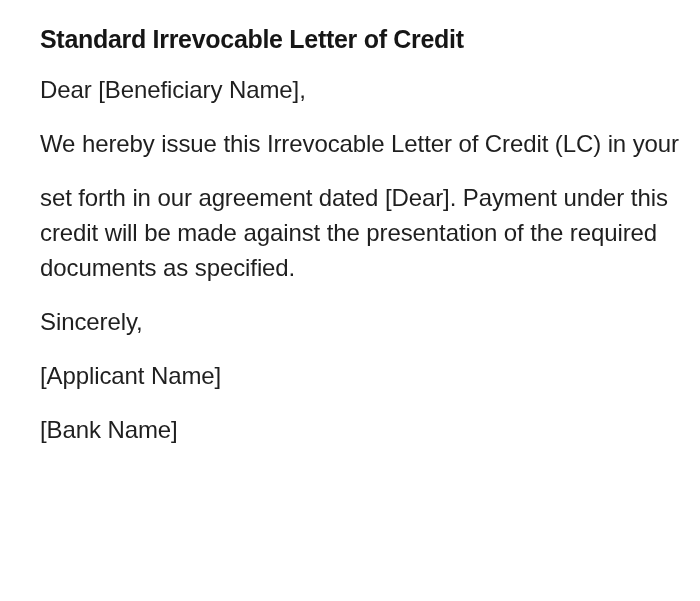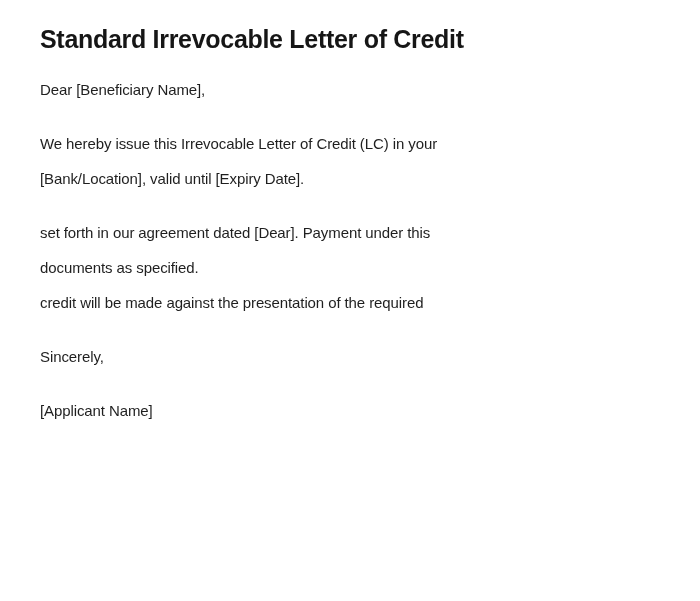--- a/index.html
+++ b/index.html
@@ -20,21 +20,21 @@
   }
   .doc-title {
     font-size: 25px;
     line-height: 33px;
     font-weight: 700;
     letter-spacing: -0.3px;
     margin: 0 0 16px 0;
     color: #161616;
   }
   .para {
-    font-size: 15px;
+    font-size: 24px;
     line-height: 35px;
     font-weight: 400;
     margin: 0 0 19px 0;
     letter-spacing: -0.1px;
   }
   .line {
     display: block;
     white-space: nowrap;
   }
 </style>
@@ -44,27 +44,26 @@
 <div class="page">
 
   <h1 class="doc-title">Standard Irrevocable Letter of Credit</h1>
 
   <p class="para">
     <span class="line">Dear [Beneficiary Name],</span>
   </p>
 
   <p class="para">
     <span class="line">We hereby issue this Irrevocable Letter of Credit (LC) in your</span>
-    <span class="line">[Bank/Location], valid until [Expiry Date].</span>
   </p>
 
   <p class="para">
     <span class="line">set forth in our agreement dated [Dear]. Payment under this</span>
+    <span class="line">credit will be made against the presentation of the required</span>
     <span class="line">documents as specified.</span>
-    <span class="line">credit will be made against the presentation of the required</span>
   </p>
 
   <p class="para">
     <span class="line">Sincerely,</span>
   </p>
 
   <p class="para">
     <span class="line">[Applicant Name]</span>
   </p>
 

